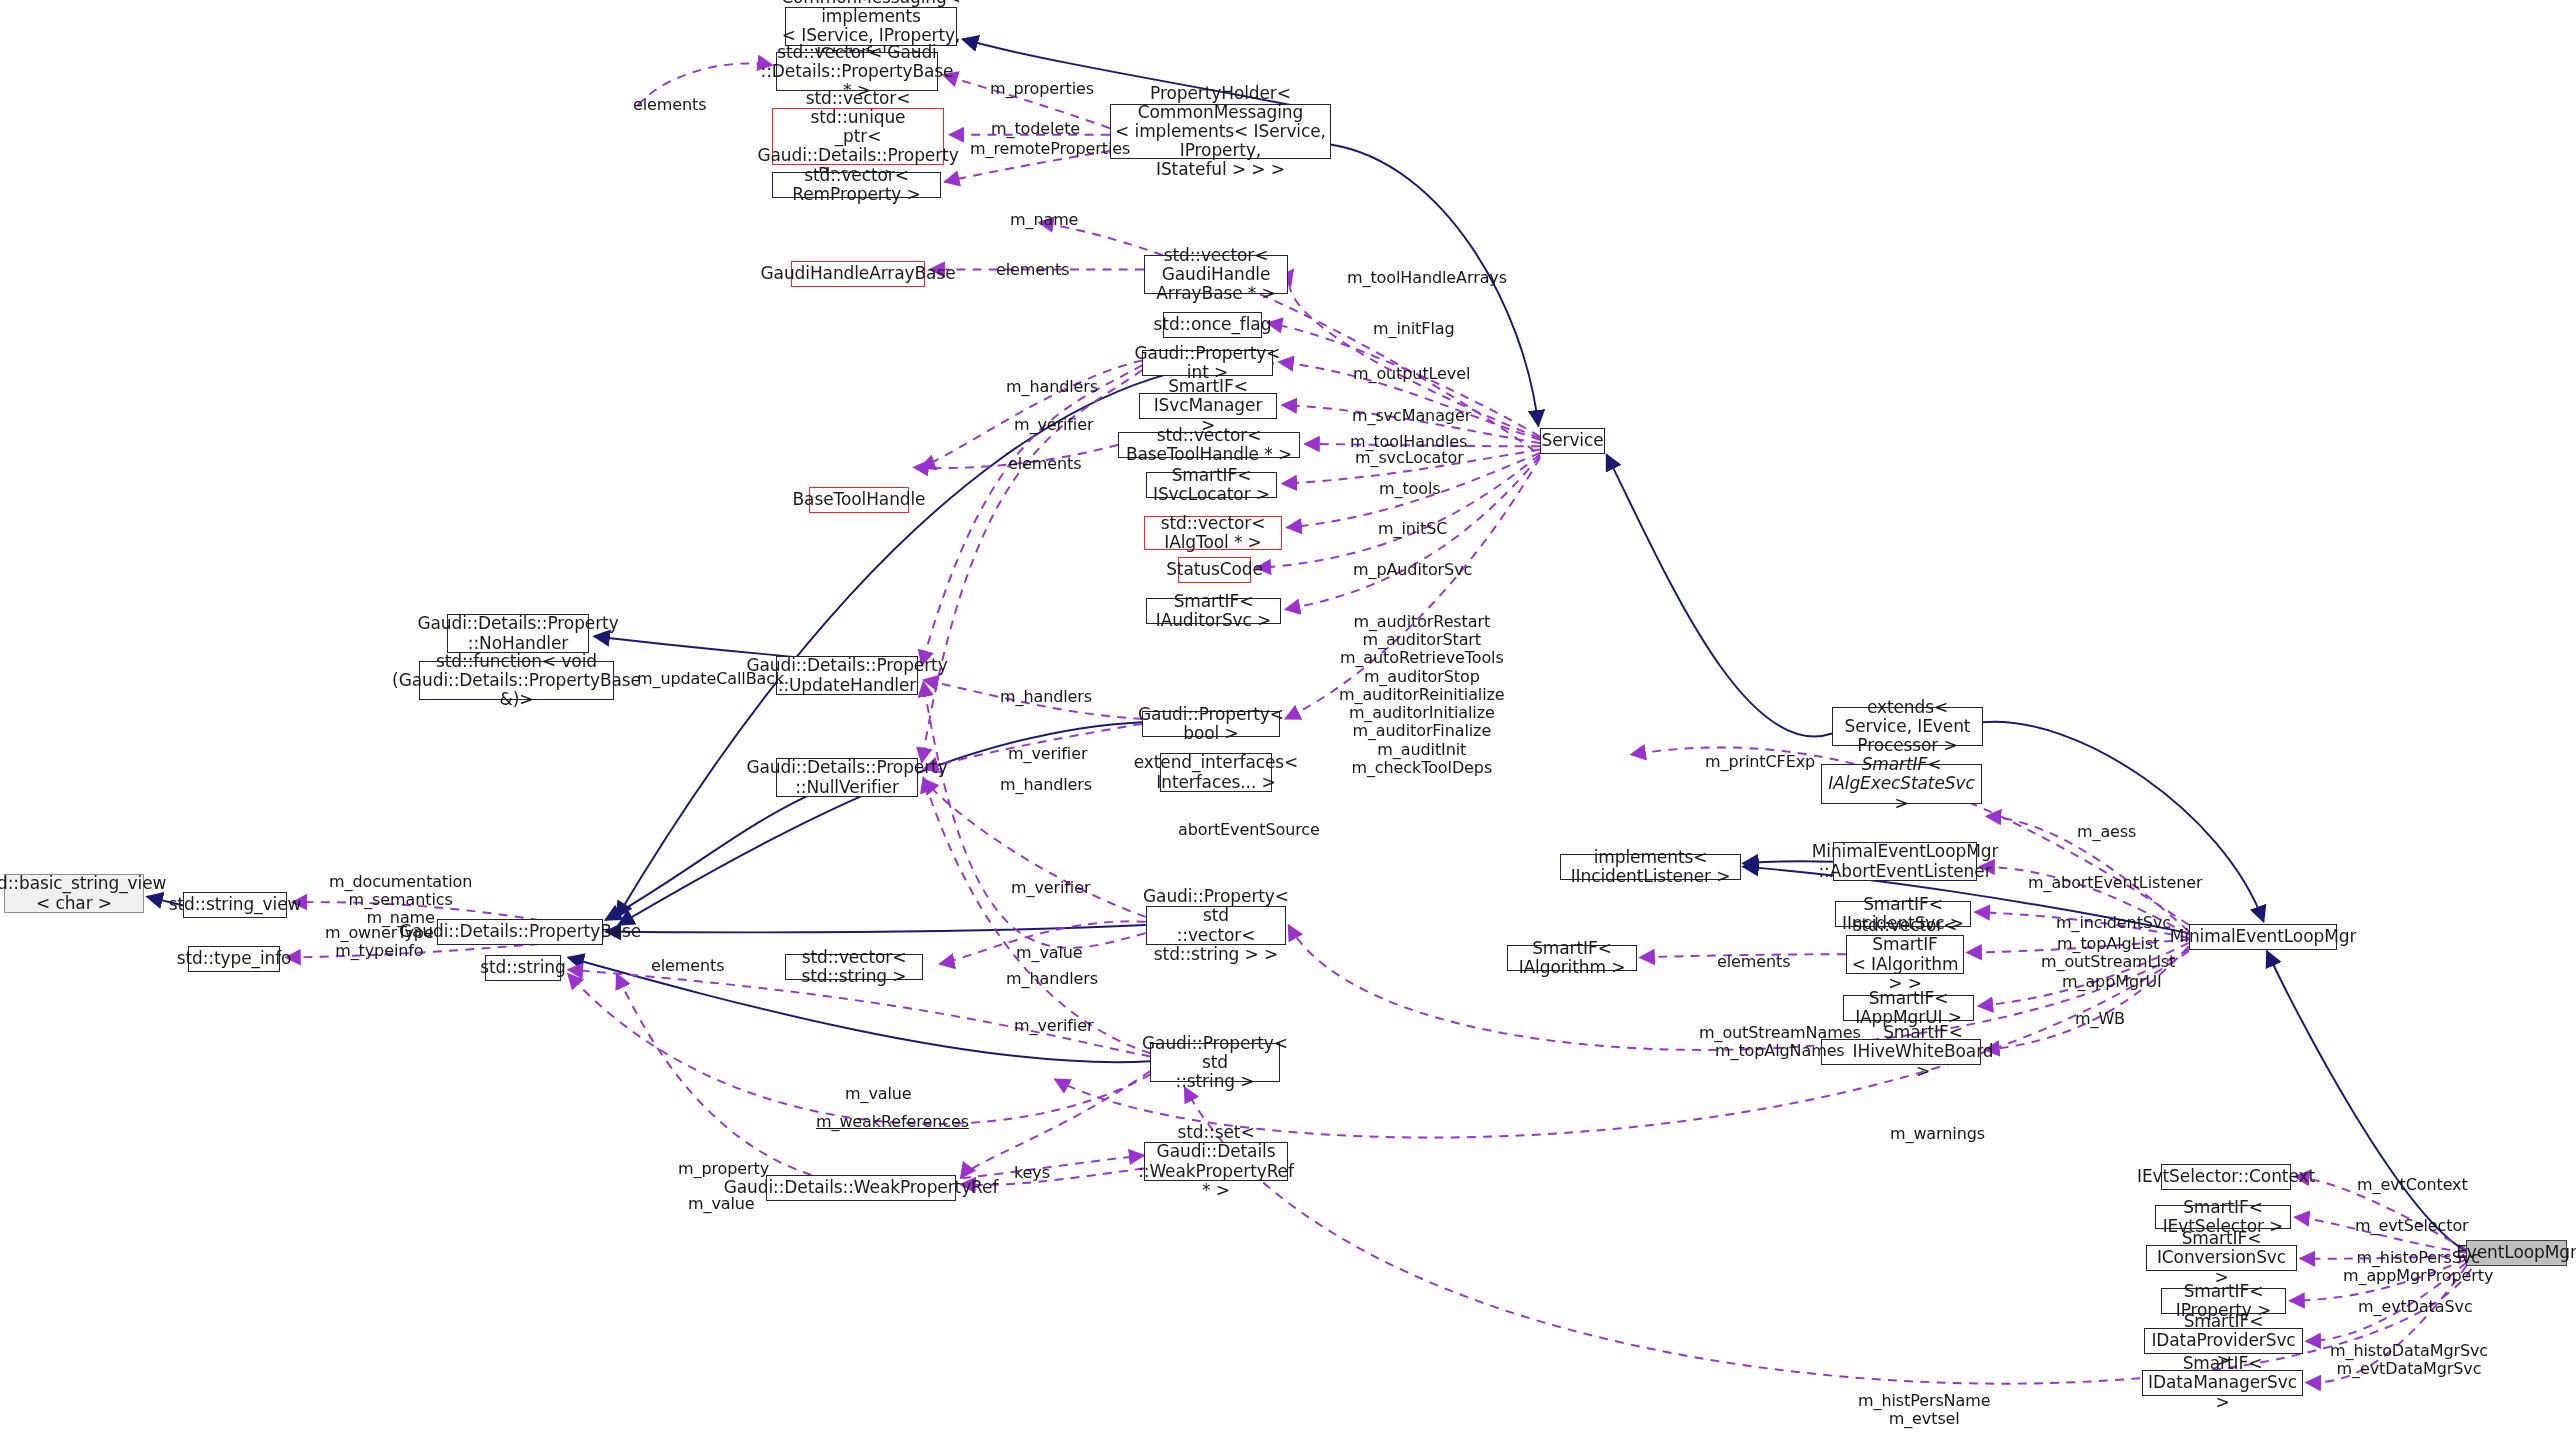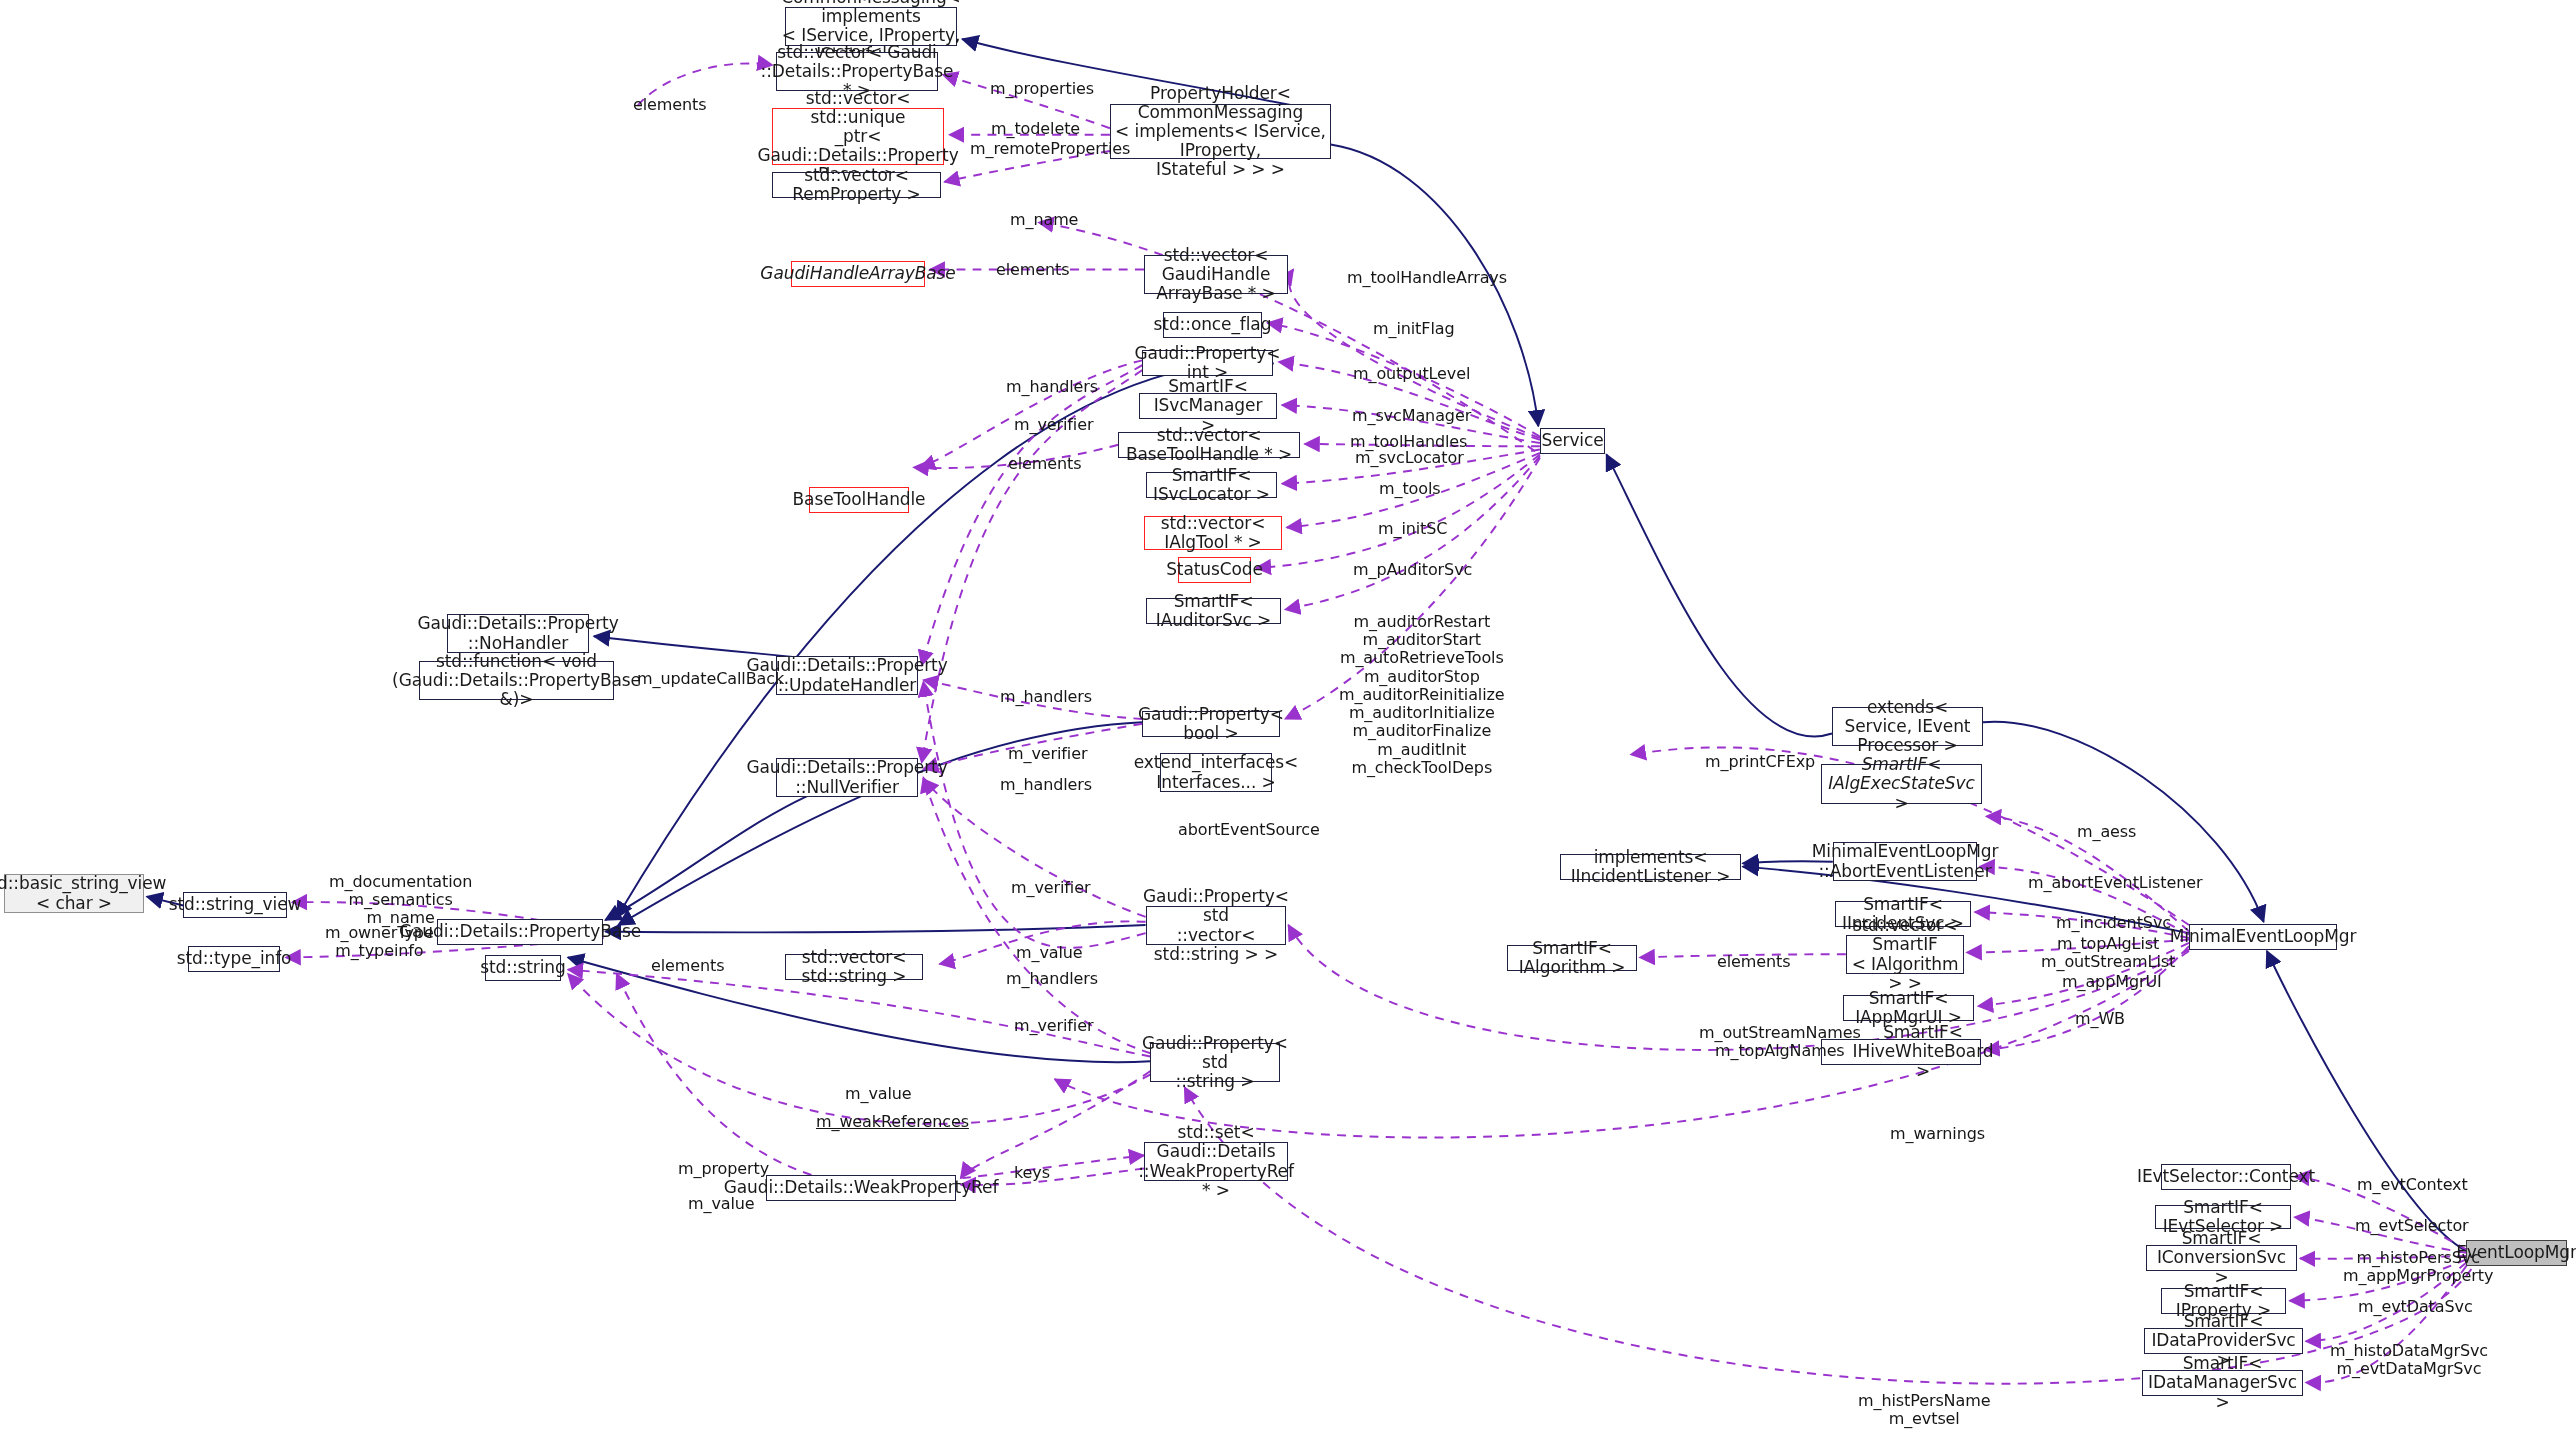--- a/index.html
+++ b/index.html
@@ -144,21 +144,21 @@
 &lt; IService, IProperty, IStateful &gt; &gt;</div>
       <div class="node" style="left: 776px; top: 52px; width: 162px; height: 39px;">std::vector&lt; Gaudi
 ::Details::PropertyBase * &gt;</div>
       <div class="node red" style="left: 772px; top: 108px; width: 172px; height: 57px;">std::vector&lt; std::unique
 _ptr&lt; Gaudi::Details::Property
 Base &gt; &gt;</div>
       <div class="node" style="left: 772px; top: 172px; width: 169px; height: 26px;">std::vector&lt; RemProperty &gt;</div>
       <div class="node" style="left: 1110px; top: 104px; width: 221px; height: 55px;">PropertyHolder&lt; CommonMessaging
 &lt; implements&lt; IService, IProperty,
 IStateful &gt; &gt; &gt;</div>
-      <div class="node red" style="left: 791px; top: 261px; width: 134px; height: 26px; font-style: italic;">GaudiHandleArrayBase</div>
+      <div class="node red" style="left: 791px; top: 261px; width: 134px; height: 26px;">GaudiHandleArrayBase</div>
       <div class="node" style="left: 1144px; top: 255px; width: 144px; height: 39px;">std::vector&lt; GaudiHandle
 ArrayBase * &gt;</div>
       <div class="node" style="left: 1163px; top: 312px; width: 99px; height: 26px;">std::once_flag</div>
       <div class="node" style="left: 1142px; top: 350px; width: 131px; height: 26px;">Gaudi::Property&lt; int &gt;</div>
       <div class="node" style="left: 1139px; top: 393px; width: 138px; height: 26px;">SmartIF&lt; ISvcManager &gt;</div>
       <div class="node" style="left: 1118px; top: 432px; width: 182px; height: 26px;">std::vector&lt; BaseToolHandle * &gt;</div>
       <div class="node red" style="left: 809px; top: 456px; width: 100px; height: 26px; margin-top: 31px;">BaseToolHandle</div>
       <div class="node" style="left: 1146px; top: 472px; width: 131px; height: 26px;">SmartIF&lt; ISvcLocator &gt;</div>
       <div class="node red" style="left: 1144px; top: 516px; width: 138px; height: 34px;">std::vector&lt; IAlgTool * &gt;</div>
       <div class="node red" style="left: 1178px; top: 557px; width: 73px; height: 26px;">StatusCode</div>

